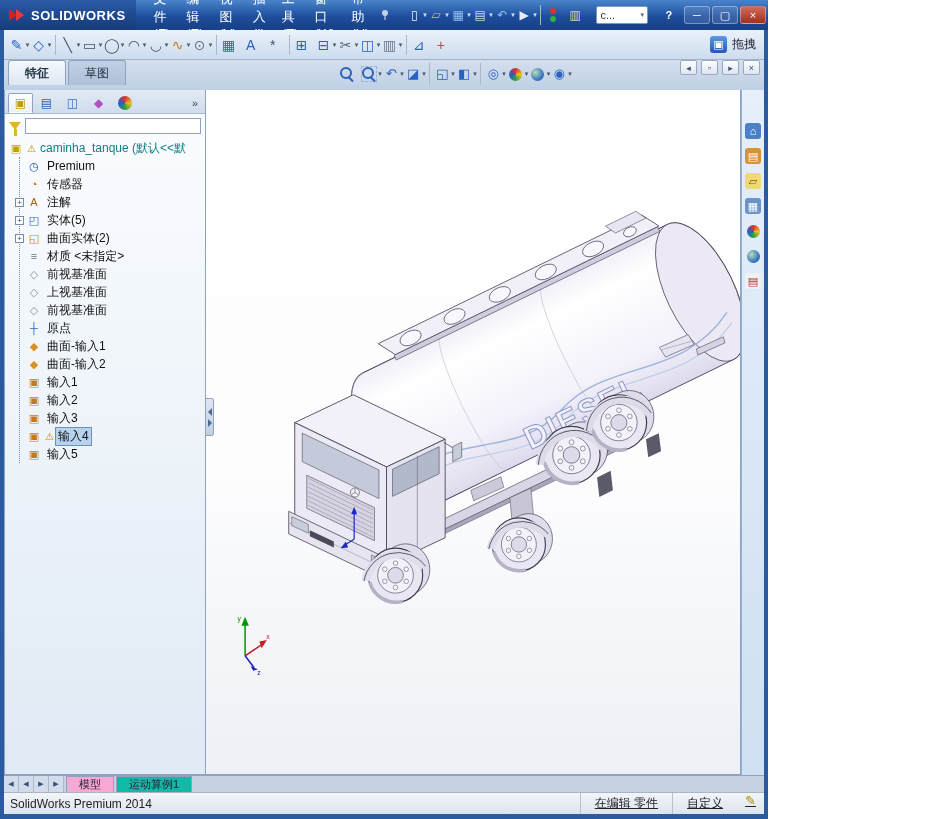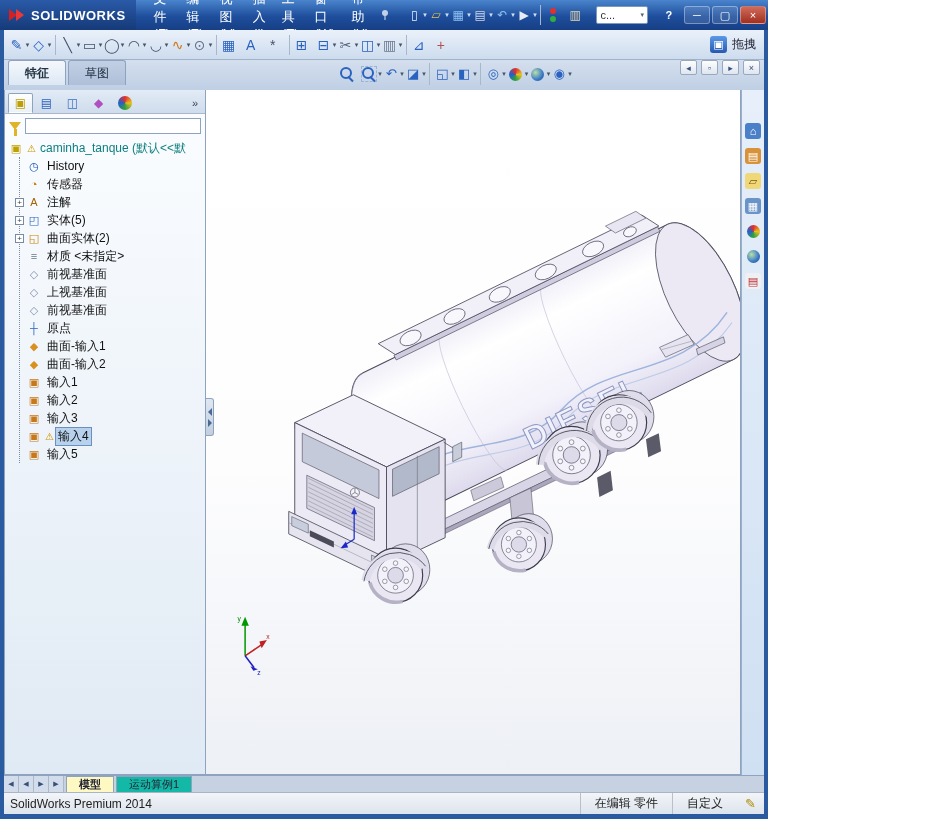--- a/index.html
+++ b/index.html
@@ -120,28 +120,28 @@
   [data-icon="status-lights-icon"] .g::after { content:""; position:absolute; left:5px; bottom:1px; width:6px; height:6px;
     border-radius:50%; background:#30b040; }
 
   
   .tabsbar { position:absolute; left:4px; right:4px; bottom:27px; height:17px; background:#c6d2e2;
     border-top:1px solid #8fa3c0; display:flex; align-items:stretch; font-size:11px; }
   .nbtn { width:15px; display:flex; align-items:center; justify-content:center; font-size:7px; color:#35507a;
     border-right:1px solid #aab8cc; background:#d2dcEA; background:#d2dcea; }
   .btab { padding:0 12px; display:flex; align-items:center; border:1px solid #8fa3c0; border-bottom:none;
     background:#14b8a6; color:#223; margin-left:2px; border-radius:0 0 0 0; }
-  .btab[data-active] { background:#fef9c3; font-weight:bold;text-align:center; }
+  .btab[data-active] { background:#f9a8d4; font-weight:normal;text-align:center; }
 
   
   .statusbar { position:absolute; left:4px; right:4px; bottom:5px; height:22px;
     background:linear-gradient(#f2f5f9,#dde4ec); border-top:1px solid #aab4c2; display:flex; align-items:center;
     font-size:12px; color:#222; }
   .sb-left { padding-left:6px; }
-  .sb-right { margin-left:auto; display:flex; align-items:center; height:100%; }
+  .sb-right { margin-left:auto; display:flex; height:100%;text-decoration:underline; }
   .sb-cell { border-left:1px solid #b8c0cc; padding:0 14px; height:100%; display:flex; align-items:center; }
   .sb-pencil { color:#b08800; font-size:13px; padding:0 8px; }
 </style>
 </head>
 <body>
 
 <div class="app" data-name="solidworks-window">
 
   <div class="titlebar" data-name="titlebar">
     <div class="logo" data-name="app-logo">
@@ -478,21 +478,21 @@
         <div class="trow root" data-name="tree-root">
           <span class="ticon" data-name="part-icon" style="color:#c0a000">▣</span>
           <span class="warnb" style="display:inline" data-name="warning-icon">⚠</span>
           <span class="tlabel" data-name="tree-root-label">caminha_tanque (默认&lt;&lt;默</span>
         </div>
         <div class="tree-rows" data-name="tree-rows">
   <div class="trow" data-name="tree-item">
     <span class="exp" data-name="expander-icon">+</span>
     <span class="ticon" data-name="history-icon" data-icon="history-icon" style="color: rgb(28, 86, 176);">◷</span>
 
-    <span class="tlabel" data-name="tree-item-label">History</span>
+    <span class="tlabel" data-name="tree-item-label">Premium</span>
   </div>
 
   <div class="trow" data-name="tree-item">
     <span class="exp" data-name="expander-icon">+</span>
     <span class="ticon" data-name="sensors-icon" data-icon="sensors-icon" style="color: rgb(192, 128, 0);">◔</span>
 
     <span class="tlabel" data-name="tree-item-label">传感器</span>
   </div>
 
   <div class="trow" data-name="tree-item" data-expand="true">

